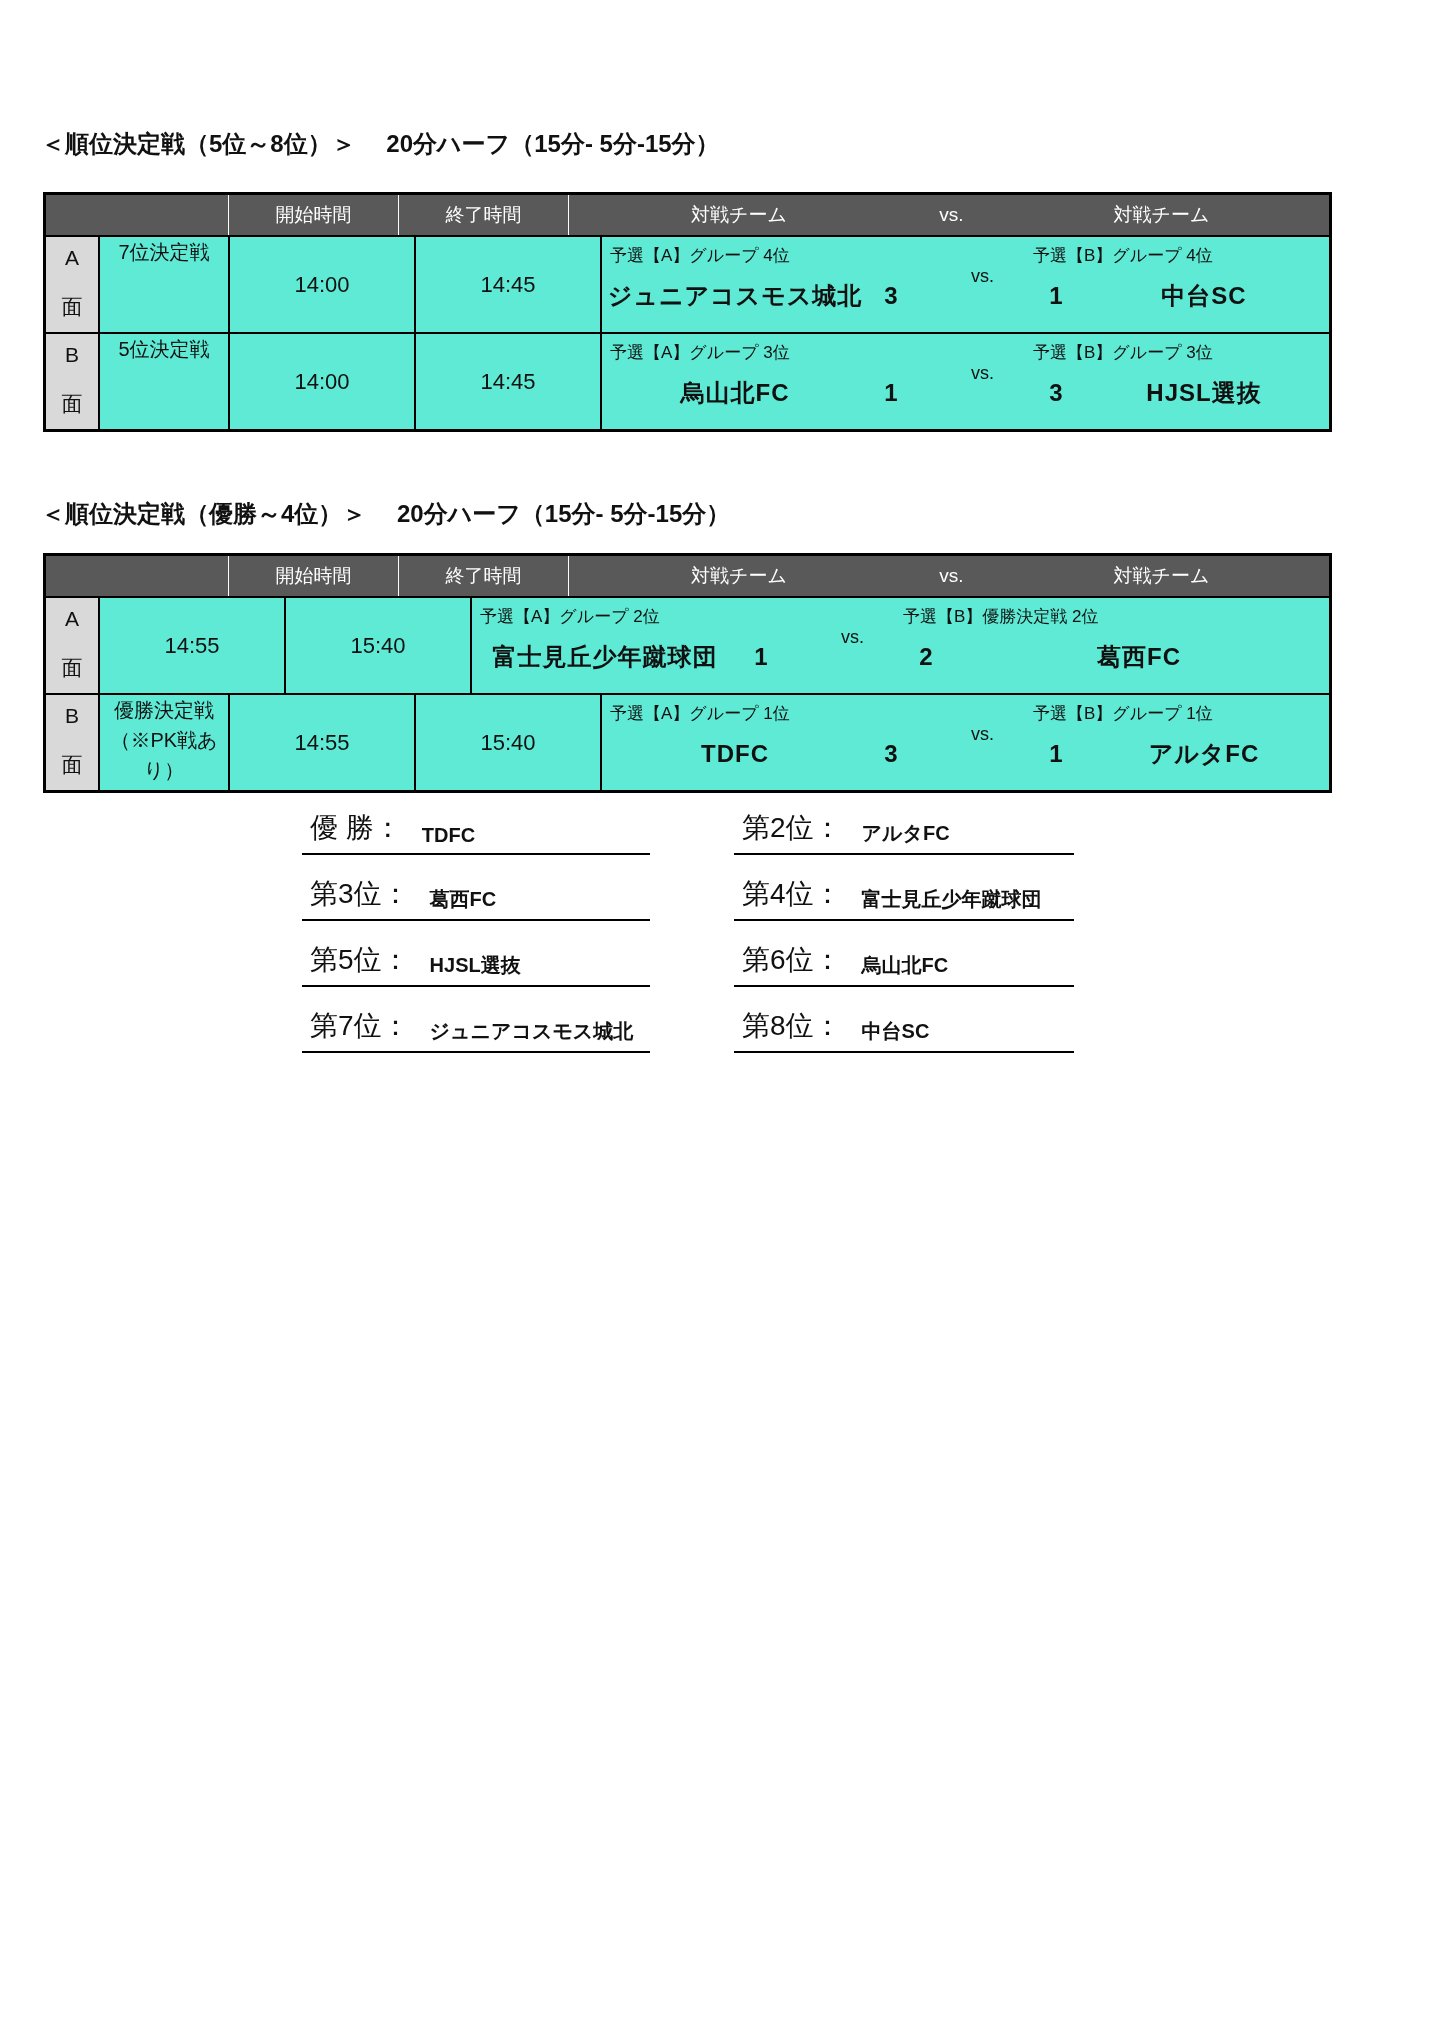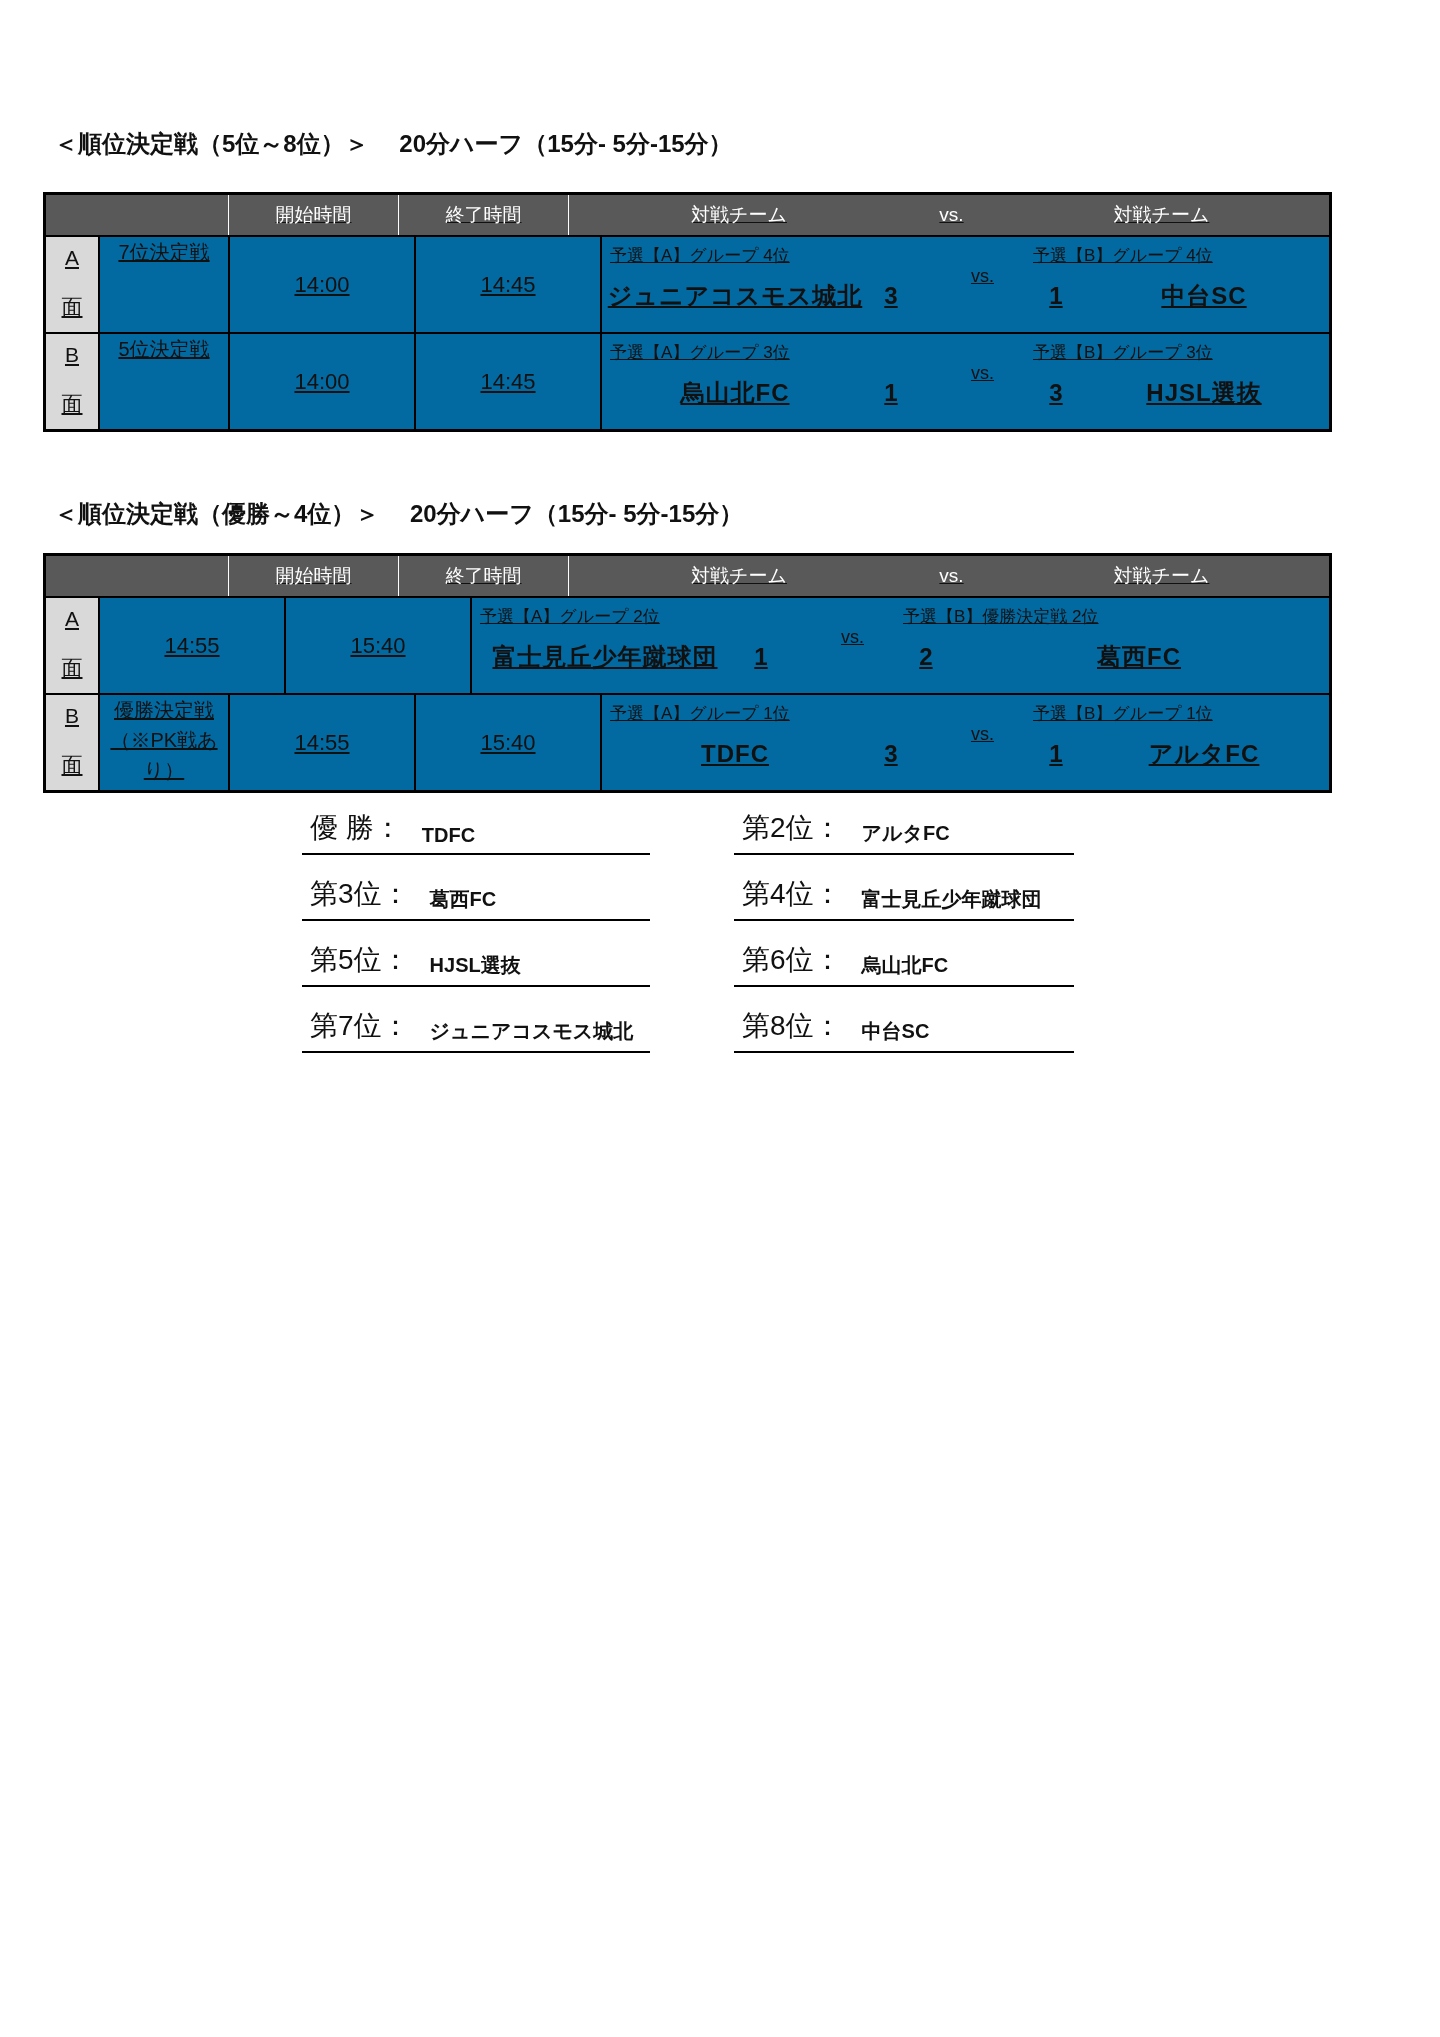--- a/index.html
+++ b/index.html
@@ -1,24 +1,24 @@
 <!DOCTYPE html>
 <html style="--header-bg: #595959; --pitch-bg: #d9d9d9; --border: #000000;"><head>
 <meta charset="utf-8">
 <style>
   html,body{margin:0;padding:0;}
   body{
     width:1440px;height:2037px;background:#ffffff;position:relative;
     font-family:"Liberation Sans",sans-serif;color:#111;
   }
-  .title{position:absolute;left:54px;font-weight:bold;font-size:24px;white-space:pre;}
+  .title{position:absolute;left:41px;font-weight:bold;font-size:24px;white-space:pre;}
   #title1{top:128px}
   #title2{top:498px}
 
-  .table{position:absolute;left:43px;width:1289px;border:3px solid #000;box-sizing:border-box;background:#0369a1;text-decoration:underline;}
+  .table{position:absolute;left:43px;width:1289px;border:3px solid #000;box-sizing:border-box;background:#5eead4;}
   #table1{top:192px}
   #table2{top:553px}
 
   .thead{display:flex;height:40px;background:var(--header-bg,#595959);color:#fff;font-size:19px;}
   .th{display:flex;align-items:center;justify-content:center;box-sizing:border-box;}
   .th-corner{width:182px;}
   .th-start,.th-end{width:170px;border-left:1px solid #fdfdfd;}
   .th-teams{flex:1;border-left:1px solid #fdfdfd;display:flex;}
   .th-teams .tt1{width:340px;display:flex;align-items:center;justify-content:center;}
   .th-teams .tvs{width:85px;display:flex;align-items:center;justify-content:center;}

